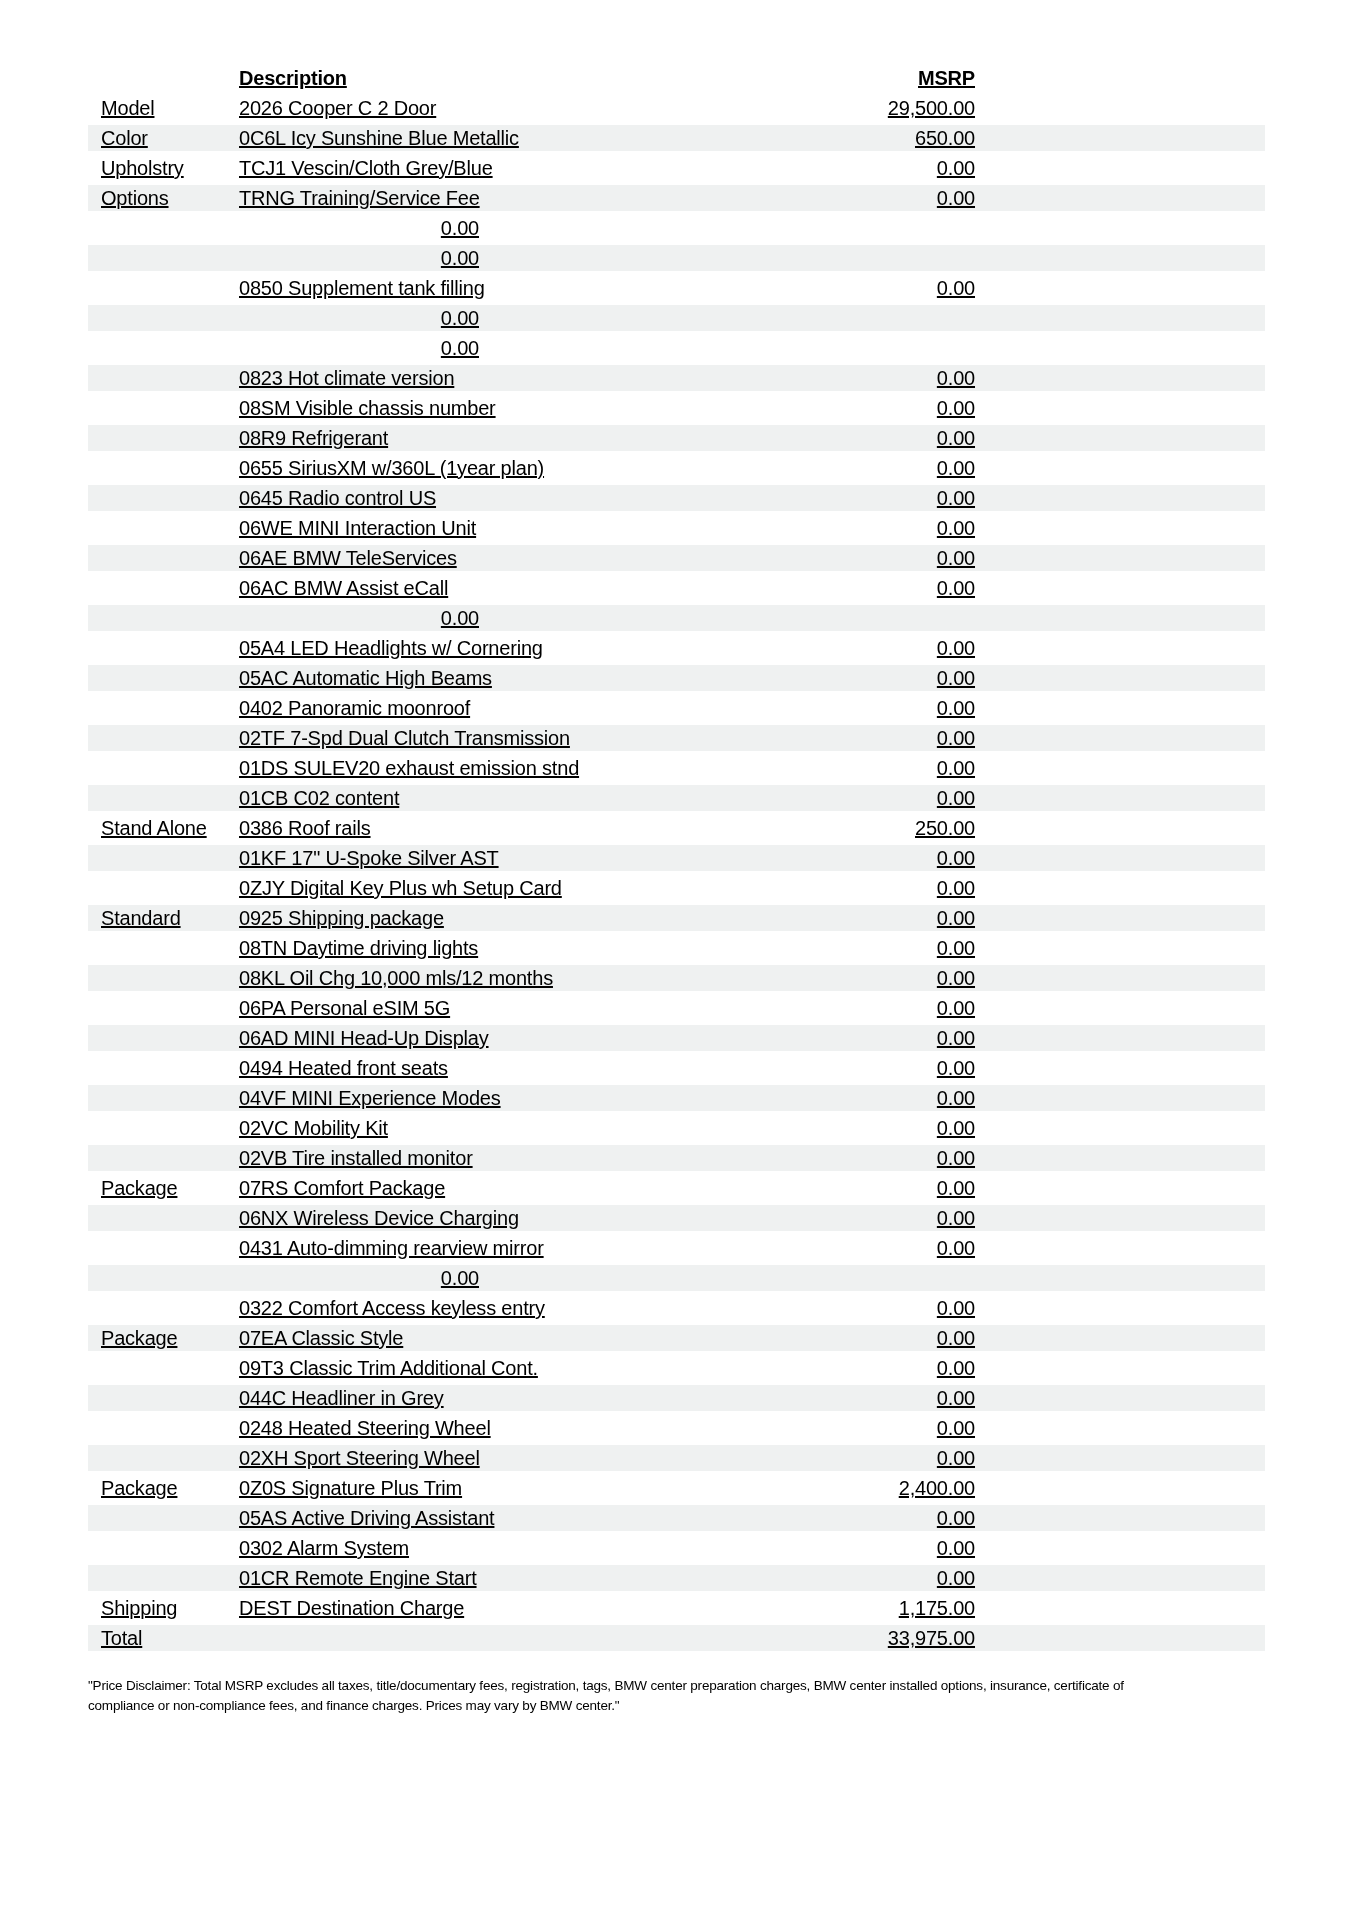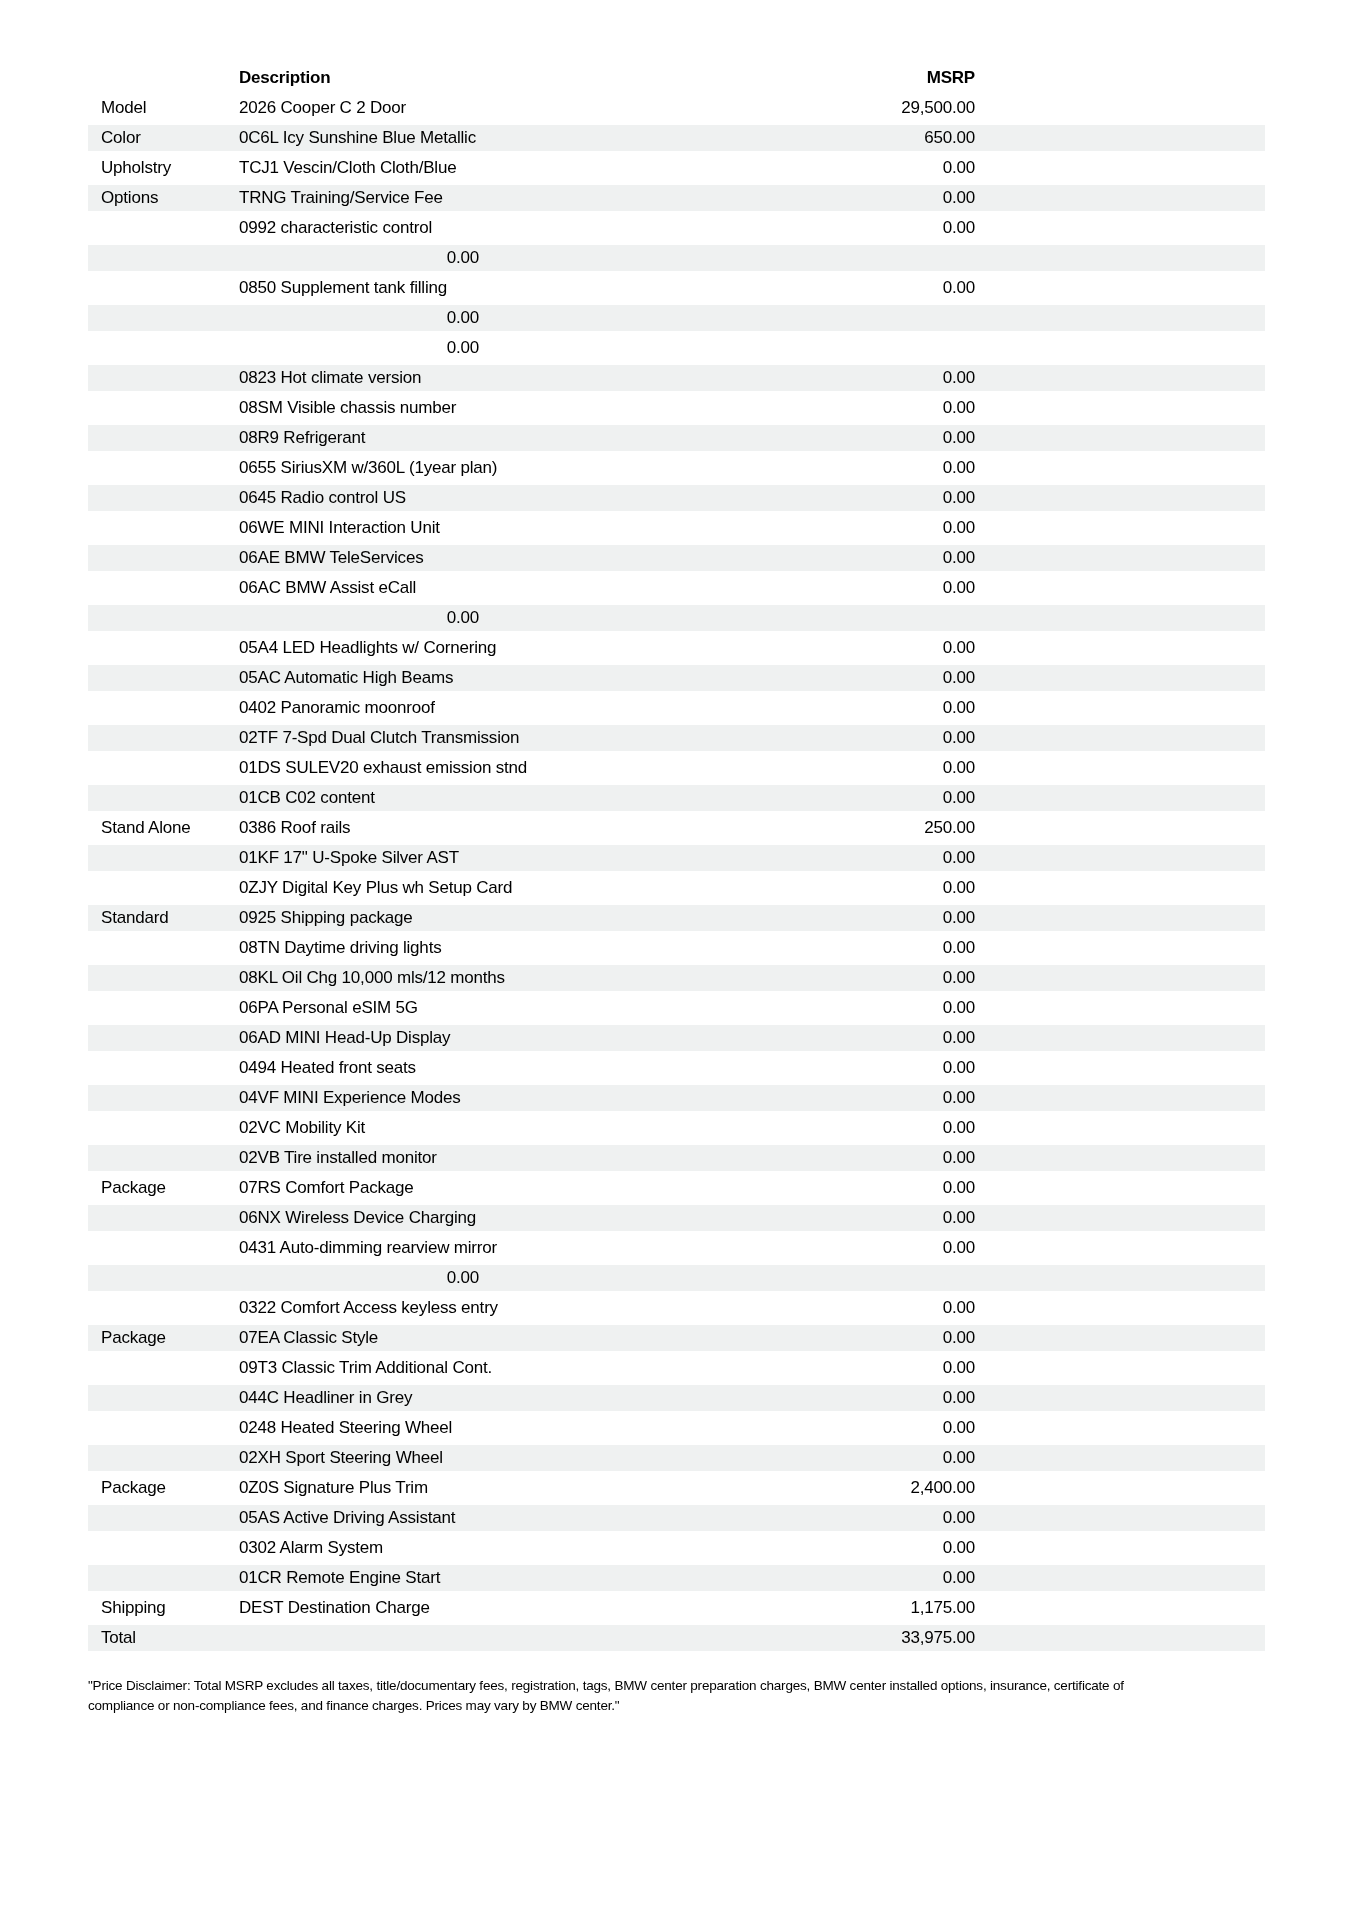--- a/index.html
+++ b/index.html
@@ -15,23 +15,24 @@
   .table {
     position: absolute;
     left: 88px;
     top: 63px;
     width: 1177px;
   }
   .row {
     display: flex;
     height: 30px;
     line-height: 30px;
-    font-size: 17px;
+    font-size: 20px;
     letter-spacing: -0.2px;
     white-space: nowrap;
+    text-decoration: underline;
   }
   .cell.cat  { width: 151px; padding-left: 13px; box-sizing: border-box; }
   .cell.desc { flex: 1; }
   .cell.msrp { width: 240px; text-align: right; margin-right: 290px; }
   .header-row .desc, .header-row .msrp { font-weight: bold; }
   .rows .row:nth-child(even) {
     background: var(--stripe, #eff1f1);
     box-shadow: inset 0 2px 0 #ffffff, inset 0 -2px 0 #ffffff;
   }
   .disclaimer {
@@ -63,33 +64,32 @@
   </div>
 
   <div class="row">
     <div class="cell cat">Color</div>
     <div class="cell desc">0C6L Icy Sunshine Blue Metallic</div>
     <div class="cell msrp">650.00</div>
   </div>
 
   <div class="row">
     <div class="cell cat">Upholstry</div>
-    <div class="cell desc">TCJ1 Vescin/Cloth Cloth/Blue</div>
+    <div class="cell desc">TCJ1 Vescin/Cloth Grey/Blue</div>
     <div class="cell msrp">0.00</div>
   </div>
 
   <div class="row">
     <div class="cell cat">Options</div>
     <div class="cell desc">TRNG Training/Service Fee</div>
     <div class="cell msrp">0.00</div>
   </div>
 
   <div class="row">
     <div class="cell cat"></div>
-    <div class="cell desc">0992 characteristic control</div>
     <div class="cell msrp">0.00</div>
   </div>
 
   <div class="row">
     <div class="cell cat"></div>
     <div class="cell msrp">0.00</div>
   </div>
 
   <div class="row">
     <div class="cell cat"></div>

